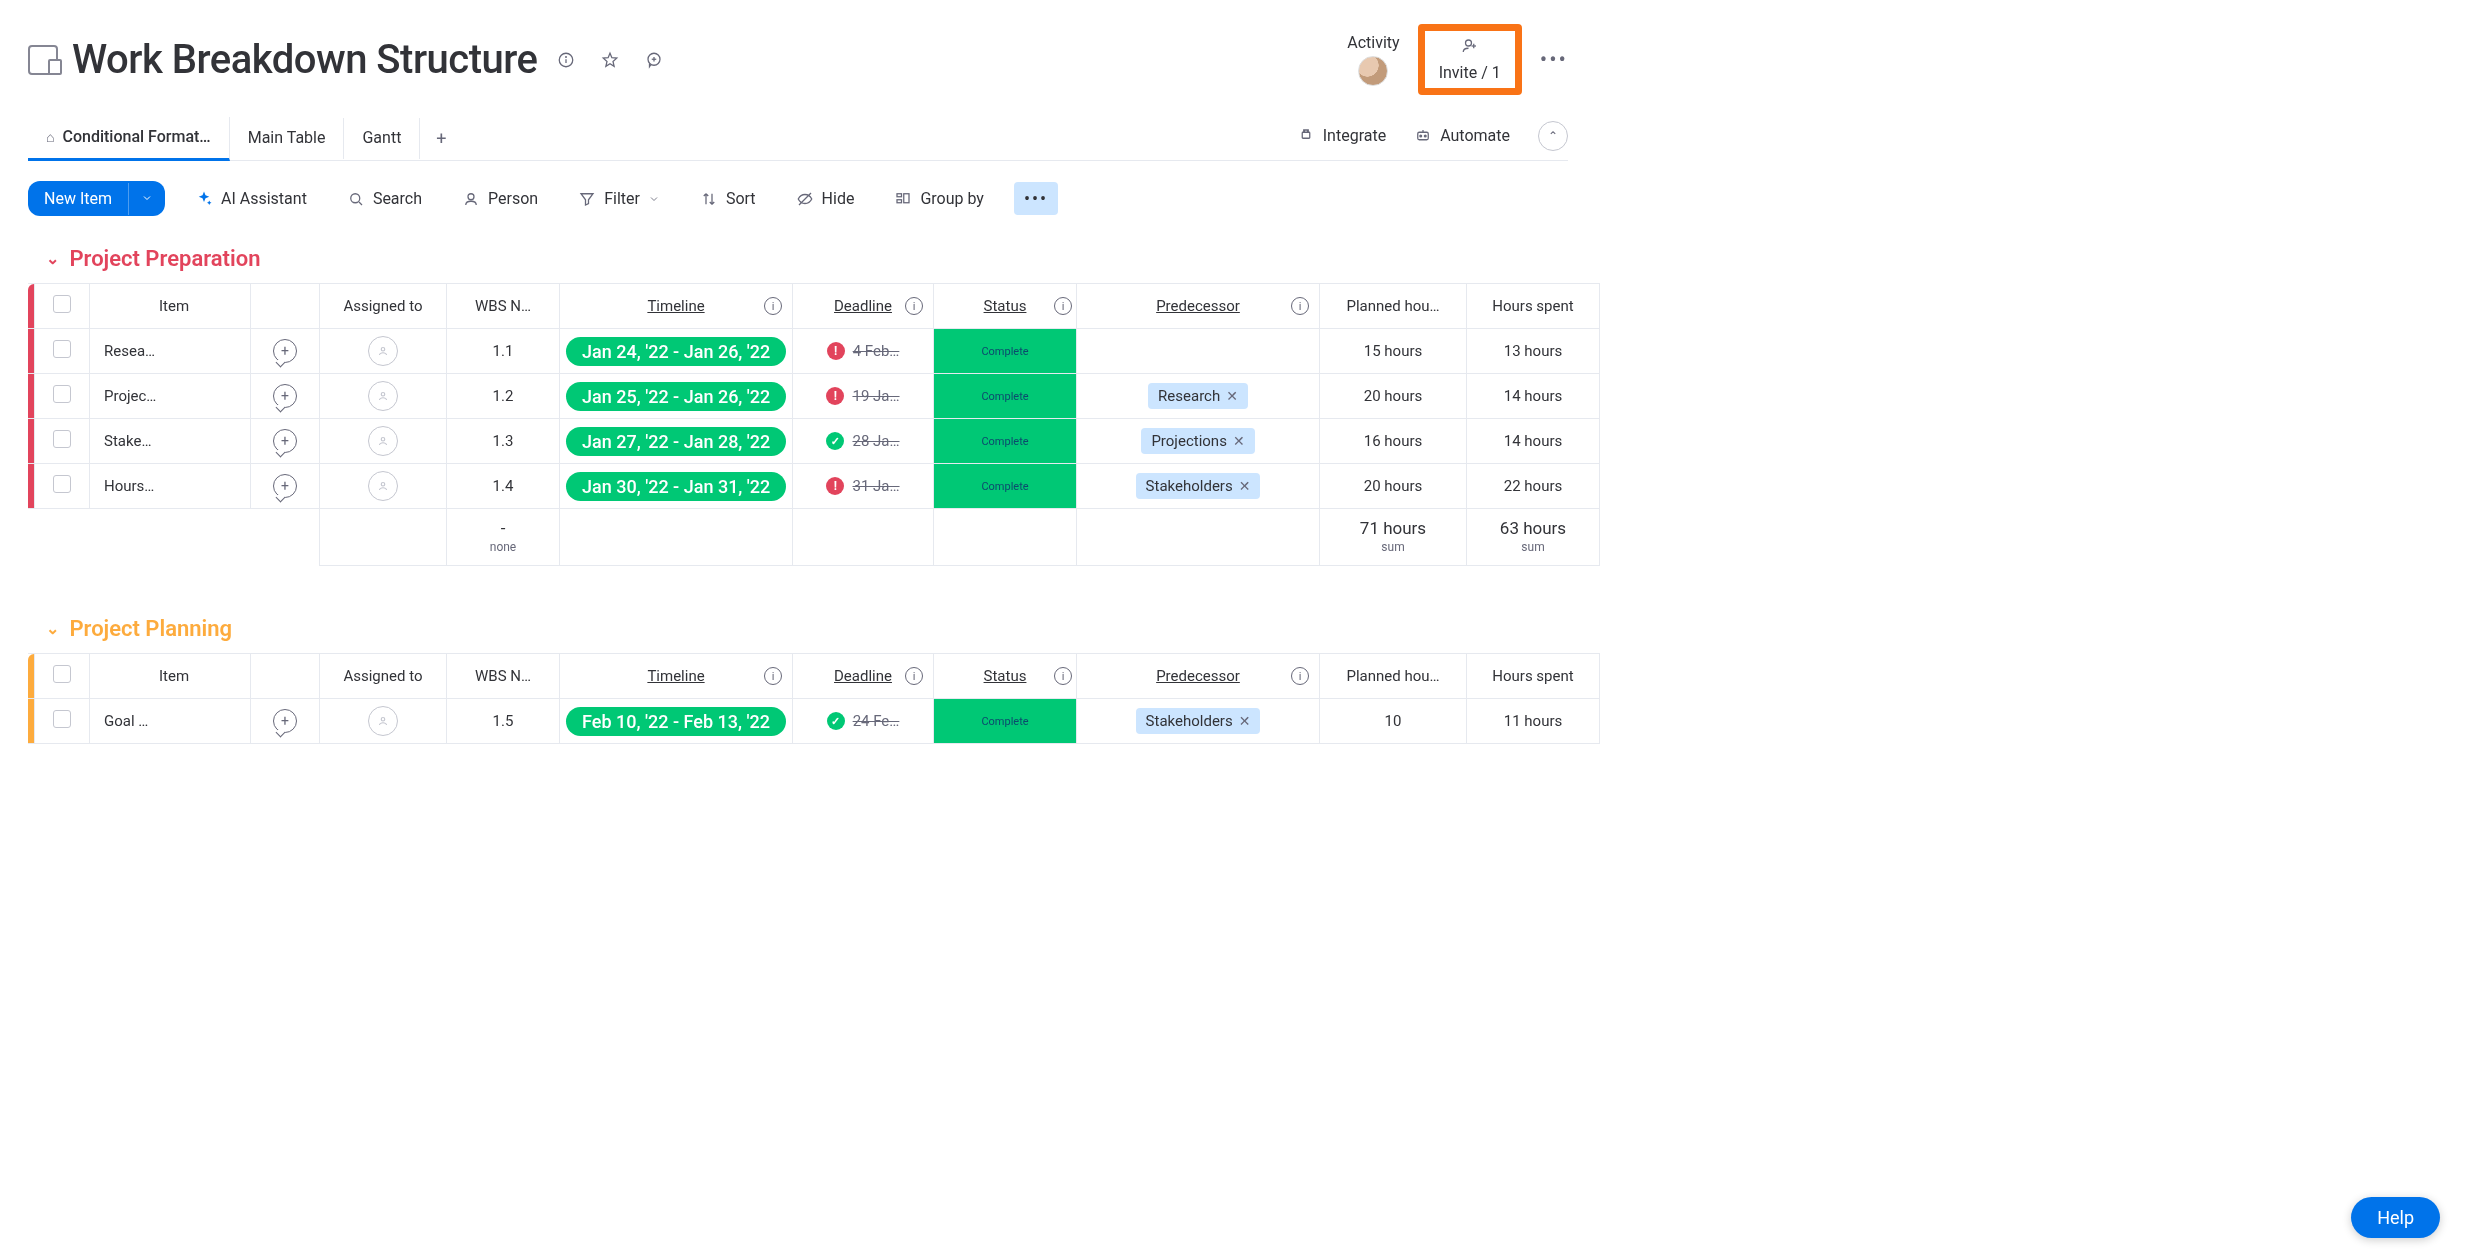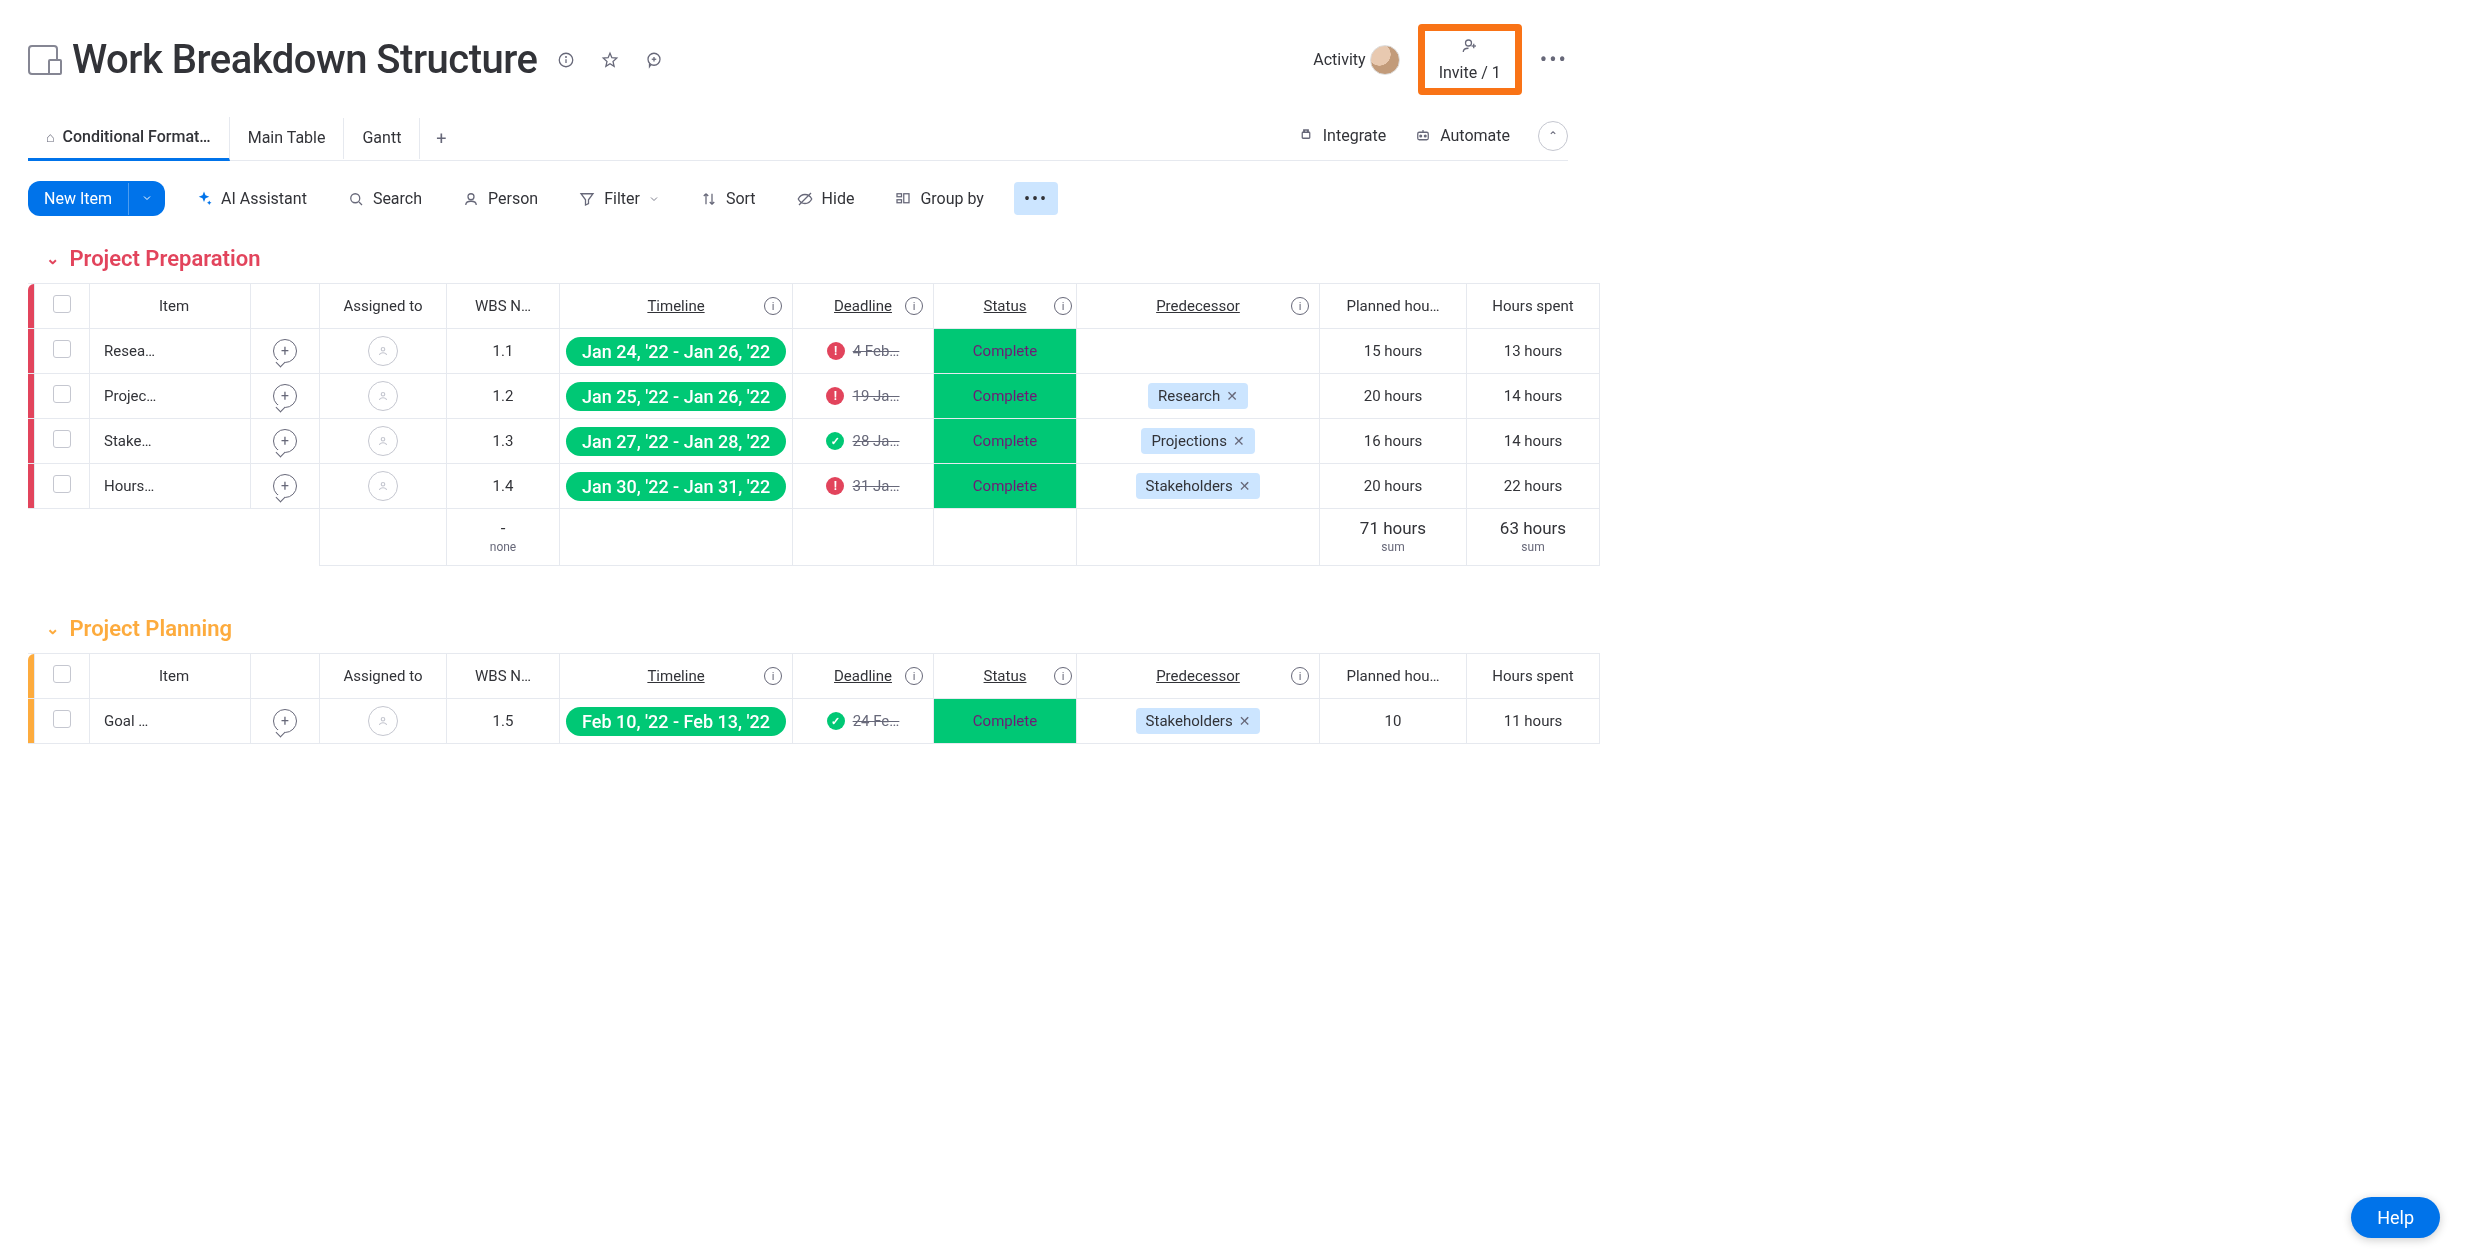--- a/index.html
+++ b/index.html
@@ -39,21 +39,21 @@
     letter-spacing: -0.5px;
     color: #323338;
   }
   .hdr-icon-btn {
     width: 30px; height:30px; border-radius:4px; display:flex; align-items:center; justify-content:center;
     cursor:pointer; color:#676879;
   }
   .header-right {
     margin-left:auto; display:flex; align-items:center; gap:18px;
   }
-  .activity-wrap { display:flex; align-items:center; gap:4px; cursor:pointer; font-size:16px; color:#323338;}
+  .activity-wrap { display:flex; align-items:center; gap:4px; cursor:pointer; font-size:16px; color:#323338;flex-direction:column;}
   .avatar {
     width:28px; height:28px; border-radius:50%; background: radial-gradient(circle at 30% 30%, #e8c9b0 0 40%, #c29b7a 41% 100%);
     border:1px solid #ddd;
   }
   .invite-btn {
     display:flex; align-items:center; gap:8px;
     border:7px solid #f97316; border-radius:4px;
     padding:6px 14px; font-size:16px; cursor:pointer;flex-direction:column;
   }
   .dots-icon { font-size:22px; letter-spacing:2px; color:#676879; cursor:pointer; }
@@ -141,21 +141,21 @@
   .deadline-cell { width:128px;}
   .dl { display:flex; align-items:center; justify-content:center; gap:8px;}
   .dl-ic { width:18px; height:18px; border-radius:50%; color:#fff; display:inline-flex; align-items:center; justify-content:center; font-size:12px; font-weight:700;}
   .dl-ic.warn { background:#e2445c;}
   .dl-ic.ok { background:#00c875;}
   .dl-ic.ok::after { content:"✓"; font-size:11px;}
   .dl-ic.warn::after { content:"!";}
   .dl-txt { color:#676879; text-decoration:line-through;}
 
   .status-cell { width:142px; padding:0 !important;}
-  .status-fill { width:100%; height:100%; display:flex; align-items:center; justify-content:center; color:#701a75; font-size:15px; font-weight:400;}
+  .status-fill { width:100%; height:100%; display:flex; align-items:center; justify-content:center; color:#0c4a6e; font-size:11px; font-weight:400;}
   .status-fill.green { background:#00c875;}
 
   .pred-cell { width:230px;}
   .tag {
     display:inline-flex; align-items:center; gap:6px; background:#cce5ff; color:#323338;
     padding:4px 10px; border-radius:4px; font-size:15px;
   }
   .tag .x { color:#676879; font-size:14px; cursor:pointer;}
 
   .plan-cell { width:134px;}

